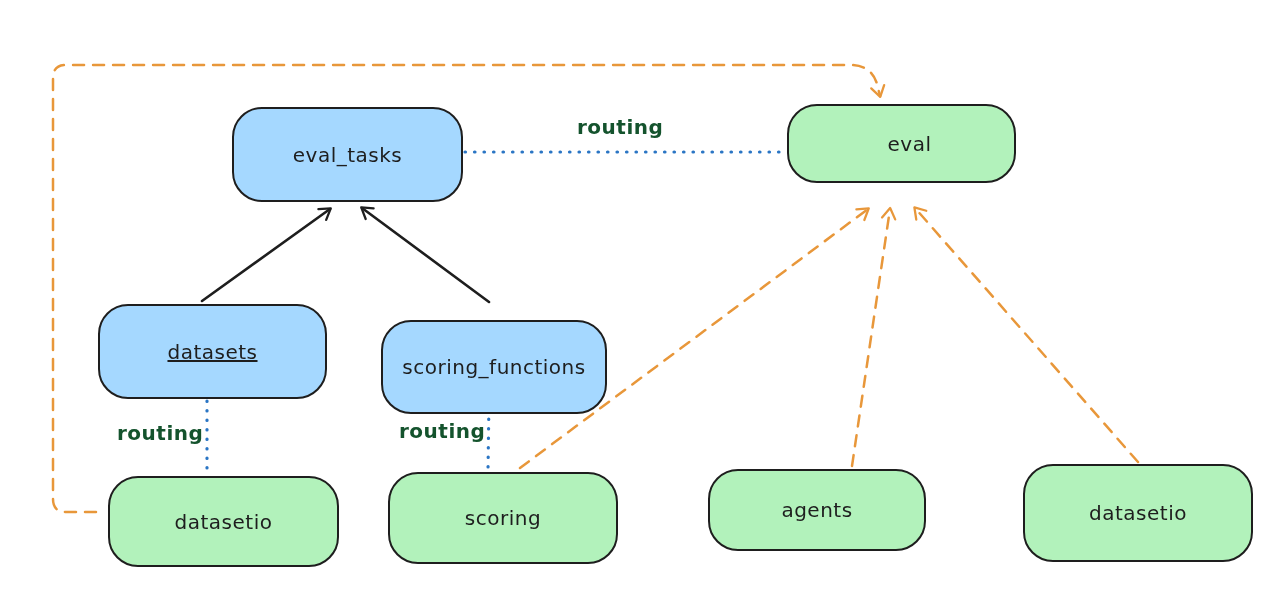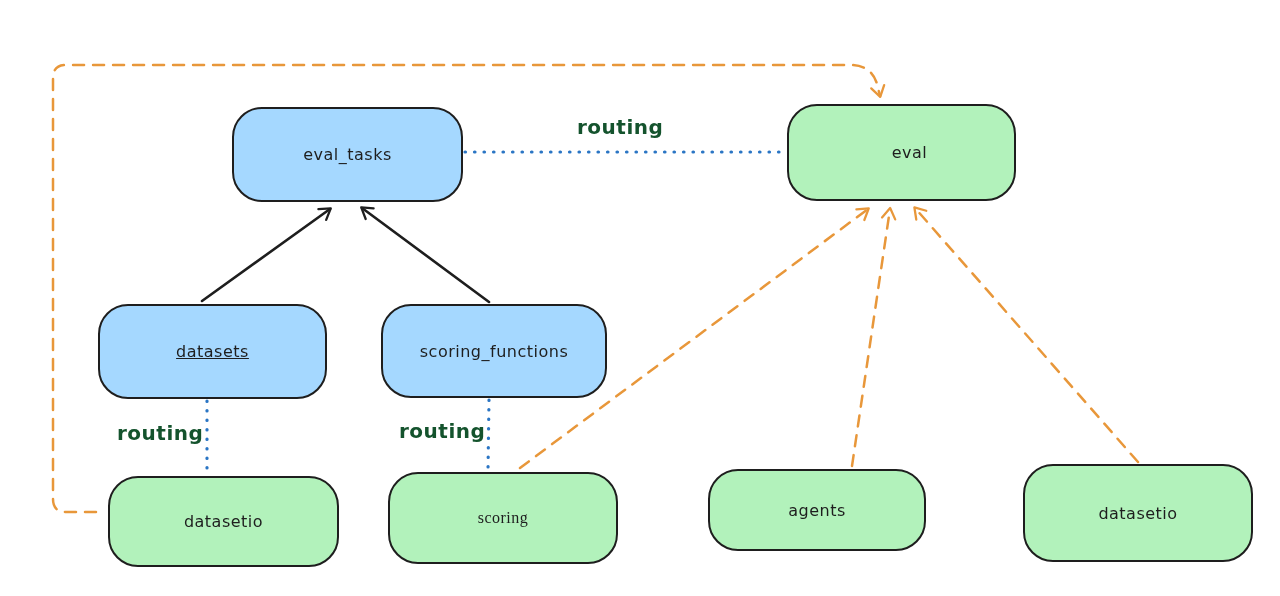--- a/index.html
+++ b/index.html
@@ -16,34 +16,34 @@
     left: 0; top: 0;
     width: 1280px; height: 596px;
   }
   .node {
     position: absolute;
     display: flex;
     align-items: center;
     justify-content: center;
     border: 2.5px solid #1e1e1e;
     border-radius: 30px;
-    font-size: 16px;
+    font-size: 20px;
     letter-spacing: 0.5px;
     color: #1e1e1e;
     box-sizing: border-box;
   }
   .node--blue  { background: #a5d8ff; }
   .node--green { background: #b2f2bb; }
 
   #node-eval-tasks        { left: 232px; top: 107px; width: 231px; height: 95px; }
-  #node-eval              { left: 787px; top: 104px; width: 229px; height: 97px; padding-left: 16px; }
+  #node-eval              { left: 787px; top: 104px; width: 229px; height: 79px; padding-left: 16px; }
   #node-datasets          { left:  98px; top: 304px; width: 229px; height: 95px; text-decoration: underline; }
-  #node-scoring-functions { left: 381px; top: 304px; width: 226px; height: 94px; justify-content: center; }
+  #node-scoring-functions { left: 381px; top: 320px; width: 226px; height: 94px; justify-content: center; }
   #node-datasetio         { left:  96px; top: 476px; width: 231px; height: 91px; margin-left: 12px; }
-  #node-scoring           { left: 388px; top: 472px; width: 230px; height: 92px; font-family: Liberation Serif, serif; }
+  #node-scoring           { left: 388px; top: 472px; width: 230px; height: 92px; }
   #node-agents            { left: 708px; top: 469px; width: 218px; height: 82px; }
   #node-inference         { left: 1023px; top: 464px; width: 230px; height: 98px; }
 
   .edge-label {
     position: absolute;
     color: #14532d;
     font-size: 20px;
     font-weight: 600;
     letter-spacing: 0.5px;
     white-space: nowrap;

